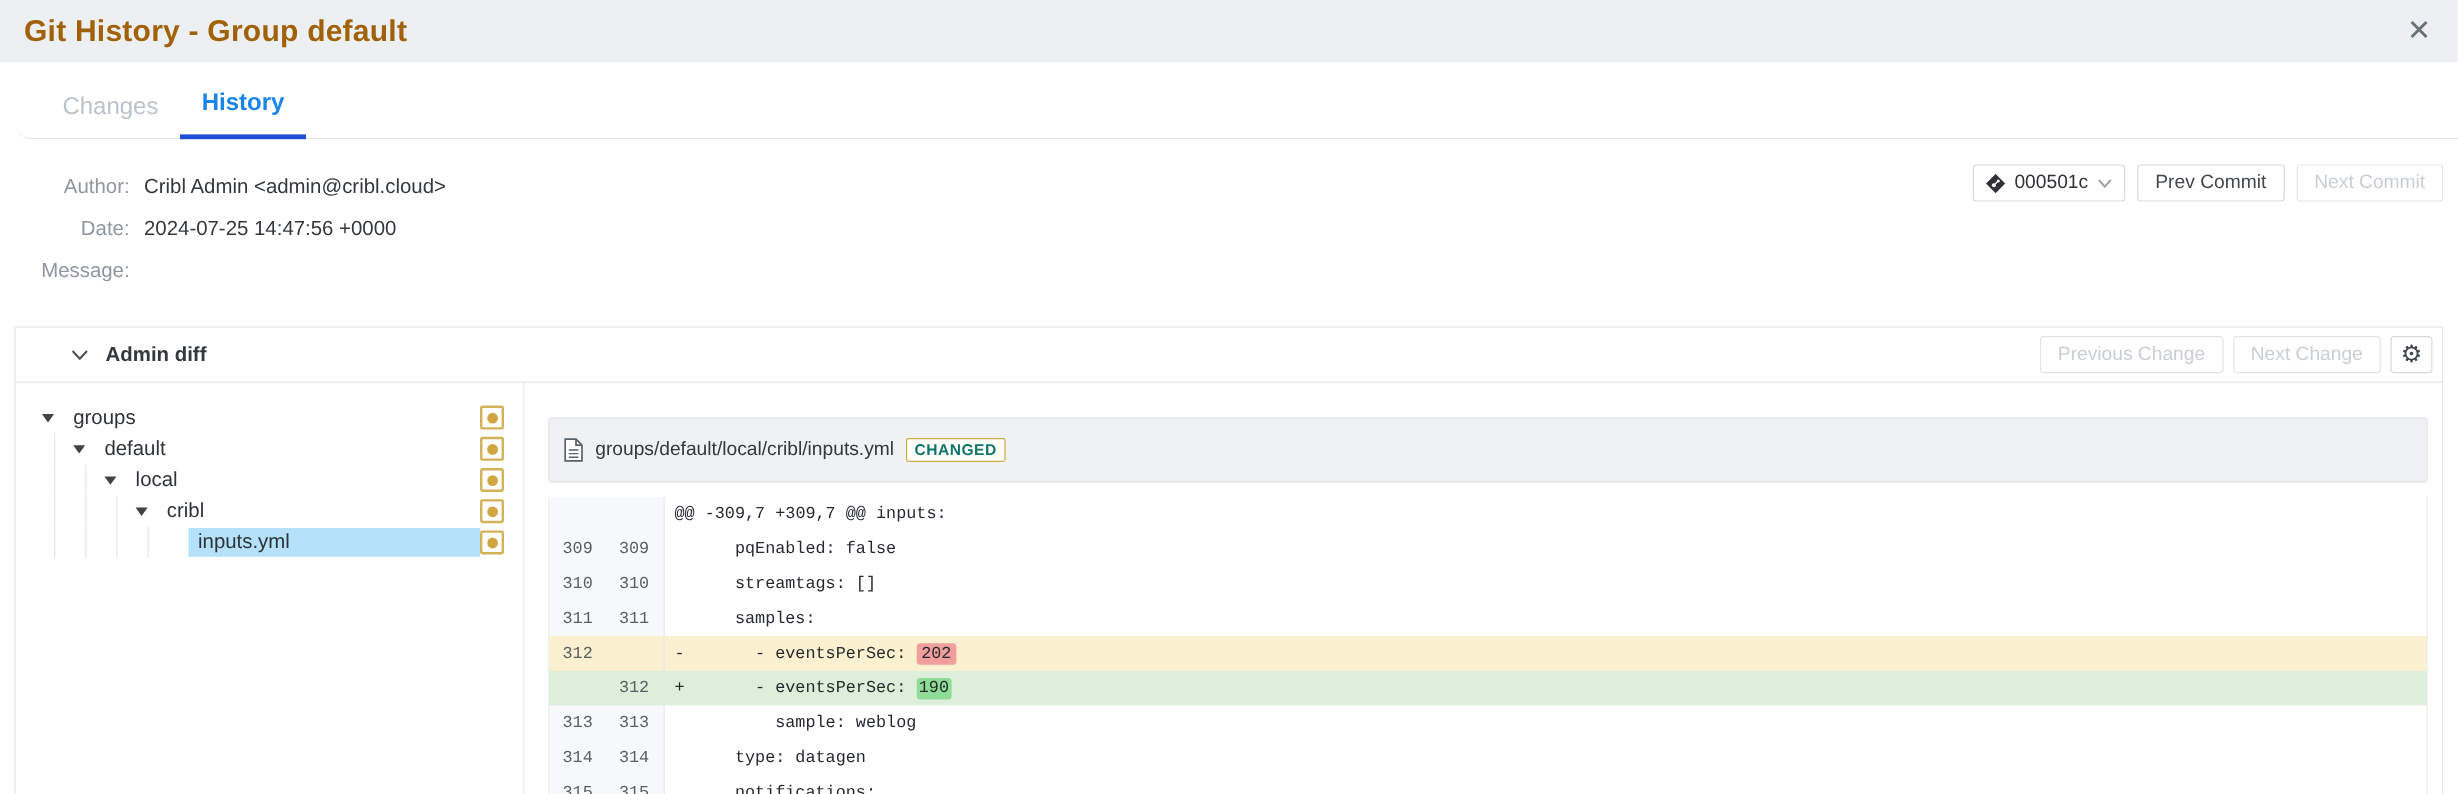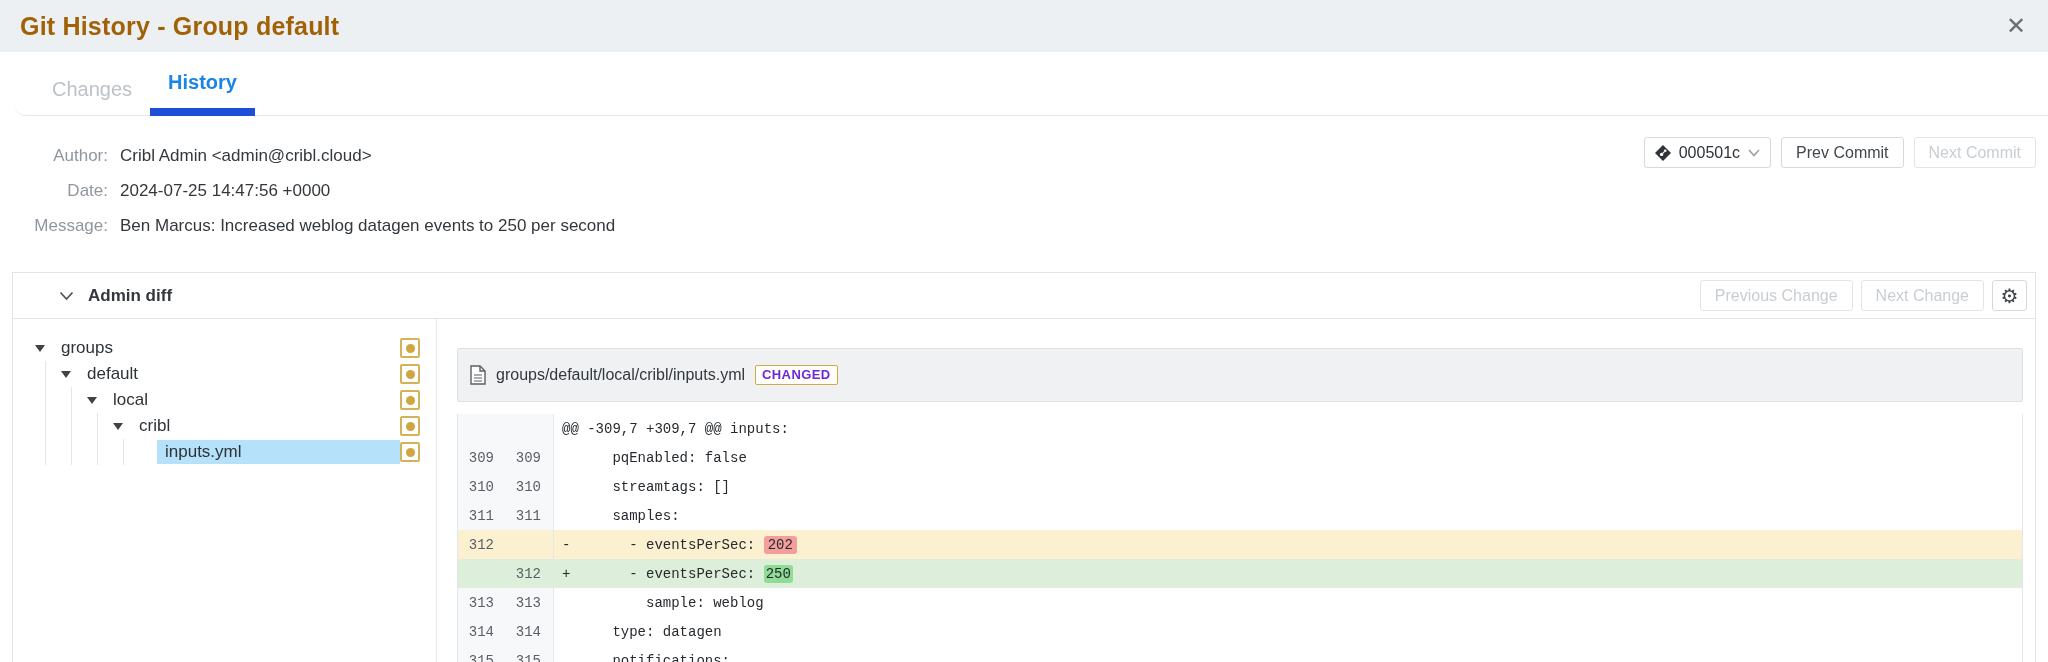--- a/index.html
+++ b/index.html
@@ -11,21 +11,21 @@
                 background:#edf0f3; display:flex; align-items:center; }
   .dlg-title { font-size:25px; font-weight:700; color:#a16207; margin-left:20px; letter-spacing:.2px; }
   .dlg-close { margin-left:auto; margin-right:22px; font-size:24px; color:#6a7076; cursor:pointer;
                line-height:1; font-weight:400; }
 
   
   .tabs { position:absolute; top:52px; left:14px; width:2048px; height:64px;
           border-bottom:1px solid #e6e9ec; display:flex; align-items:flex-end; padding-left:20px;border-radius:12px; }
   .tab { font-size:20px; padding:0 18px 14px 18px; cursor:pointer; }
   .tab.inactive { color:#bcc2c9; }
-  .tab.active { color:#1a85e8; font-weight:700; border-bottom:8px solid #1d4ed8; margin-bottom:-1px;margin-top:32px; }
+  .tab.active { color:#1a85e8; font-weight:700; border-bottom:4px solid #1d4ed8; margin-bottom:-1px;margin-top:32px; }
 
   
   .meta { position:absolute; top:138px; left:0; }
   .meta-row { display:flex; height:35px; align-items:center; }
   .meta-label { width:108px; text-align:right; color:#8f969e; font-size:17px; }
   .meta-value { margin-left:12px; color:#33383d; font-size:17px; }
 
   .commit-controls { position:absolute; top:137px; right:12px; display:flex; gap:10px; height:15px; }
   .btn { height:31px; border:1px solid #d6dade; border-radius:3px; background:#fff;
          font-size:16px; color:#42474c; padding:0 14px; display:flex; align-items:center; cursor:pointer; }
@@ -63,21 +63,21 @@
                 justify-content:center; }
   .tree-badge::after { content:''; width:9px; height:9px; border-radius:50%; background:#cfa63f; }
   .tree-row.sel .tree-badge { margin-left:0; }
 
   
   .diff-pane { flex:1; padding:29px 12px 0 20px; }
   .file-header { height:54px; background:#eff1f3; border:1px solid #dfe2e5; border-radius:2px;
                  display:flex; align-items:center; padding:0 12px; }
   .file-path { font-size:16px; color:#33383d; margin-left:10px; }
   .status-badge { margin-left:10px; font-size:13px; font-weight:700; letter-spacing:.4px;
-                  color:#6d28d9; border:1px solid #cbab4a; border-radius:2px; background:#fffdf7;
+                  color:#0f766e; border:1px solid #cbab4a; border-radius:2px; background:#fffdf7;
                   padding:2px 6px; line-height:1.1; }
 
   .diff-table { border-left:1px solid #e3e6e9; border-right:1px solid #e3e6e9;
                 border-bottom:1px solid #e3e6e9; font-family:Liberation Mono, monospace;
                 font-size:14px;margin-top:12px; }
   .diff-row { display:flex; height:29px; align-items:center; background:#fff; }
   .num { width:48px; flex:none; text-align:right; padding-right:12px; color:#595f66;
          background:#f7f8f9; align-self:stretch; display:flex; align-items:center;
          justify-content:flex-end; }
   .num.last { border-right:1px solid #e6e9ec; }
@@ -108,21 +108,20 @@
   <div class="meta-row">
     <div class="meta-label">Author:</div>
     <div class="meta-value">Cribl Admin &lt;admin@cribl.cloud&gt;</div>
   </div>
   <div class="meta-row">
     <div class="meta-label">Date:</div>
     <div class="meta-value">2024-07-25 14:47:56 +0000</div>
   </div>
   <div class="meta-row">
     <div class="meta-label">Message:</div>
-    <div class="meta-value">Ben Marcus: Increased weblog datagen events to 250 per second</div>
   </div>
 </div>
 
 <div class="commit-controls">
   <div class="commit-select">
     <svg class="icon-svg" width="16" height="16" viewBox="0 0 16 16">
       <path d="M8 0 L16 8 L8 16 L0 8 Z" fill="#2f3337"></path>
       <circle cx="6.6" cy="9.4" r="1.7" fill="#fff"></circle>
       <circle cx="10.2" cy="5.8" r="1.3" fill="#fff"></circle>
       <path d="M7.6 8.4 L9.4 6.6" stroke="#fff" stroke-width="1.1"></path>
@@ -246,21 +245,21 @@
 
         <div class="diff-row removed">
           <div class="num">312</div>
           <div class="num last"></div>
           <div class="code"><span class="marker">-</span><span>      - eventsPerSec: </span><span class="tok-removed">202</span></div>
         </div>
 
         <div class="diff-row added">
           <div class="num"></div>
           <div class="num last">312</div>
-          <div class="code"><span class="marker">+</span><span>      - eventsPerSec: </span><span class="tok-added">250</span></div>
+          <div class="code"><span class="marker">+</span><span>      - eventsPerSec: </span><span class="tok-added">190</span></div>
         </div>
 
         <div class="diff-row">
           <div class="num">313</div>
           <div class="num last">313</div>
           <div class="code"><span class="marker"></span><span>        sample: weblog</span><span></span></div>
         </div>
 
         <div class="diff-row">
           <div class="num">314</div>

